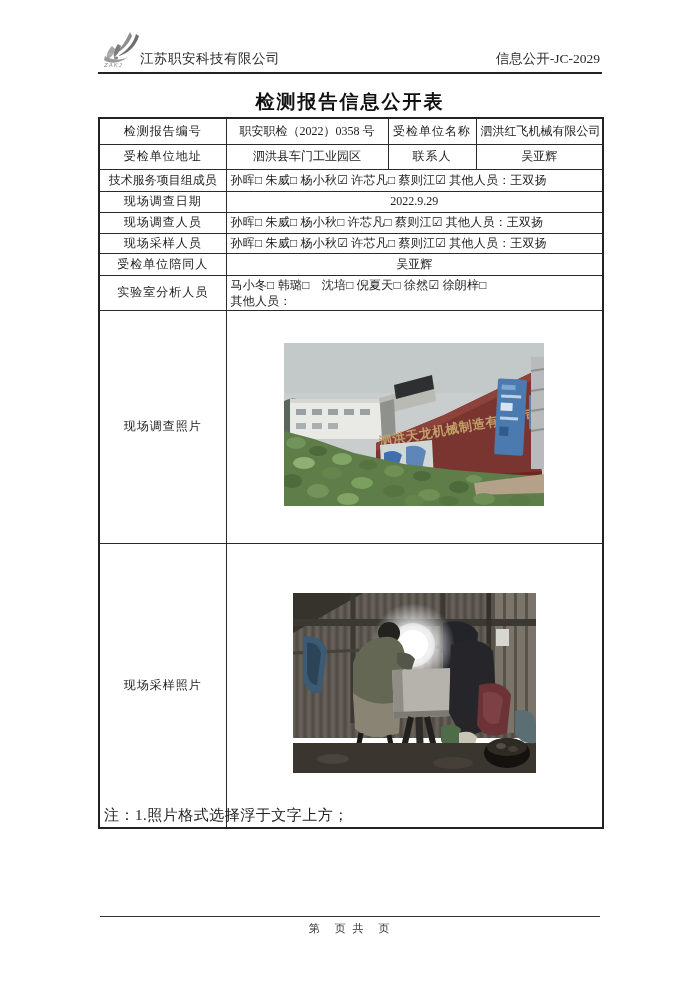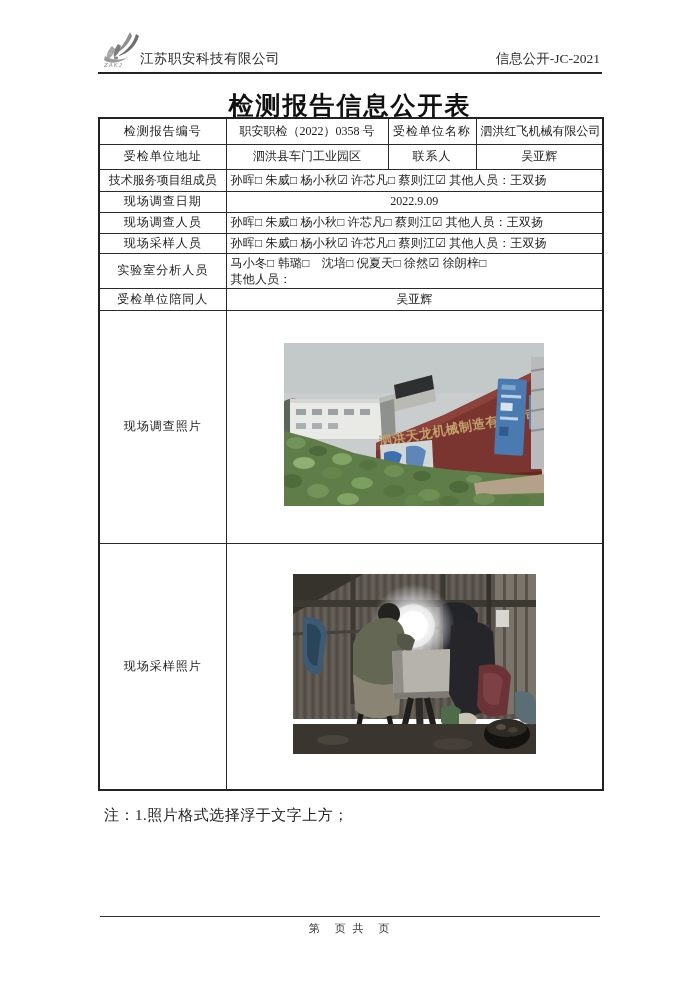--- a/index.html
+++ b/index.html
@@ -9,21 +9,21 @@
   }
   
   .hdr{position:absolute;left:98px;top:28px;width:504px;height:44px;border-bottom:2px solid #222;}
   .hdr .logo{position:absolute;left:2px;top:0px;width:46px;height:42px;}
   .hdr .logo-cap{position:absolute;left:6px;top:34px;font-size:6px;color:#8a8a8a;font-style:italic;
     font-family:"Liberation Sans",sans-serif;letter-spacing:1px;}
   .hdr .co{position:absolute;left:42px;top:22px;font-size:13.5px;letter-spacing:.5px;color:#2a2a2a;}
   .hdr .docno{position:absolute;right:2px;top:22px;font-size:13.5px;color:#2a2a2a;}
   
   .title{position:absolute;left:0;top:89px;width:700px;text-align:center;
-    font-size:25px;font-weight:bold;letter-spacing:2px;color:#111;}
+    font-size:19px;font-weight:bold;letter-spacing:2px;color:#111;}
   
   table.main{
     position:absolute;left:98px;top:117px;width:504px;border-collapse:collapse;table-layout:fixed;
     border:2px solid #222;
   }
   table.main td{
     border:1px solid #2a2a2a;font-size:12px;color:#1c1c1c;
     padding:0 4px;overflow:hidden;white-space:nowrap;
   }
   td.lbl{text-align:center;letter-spacing:1px;}
@@ -48,21 +48,21 @@
       <path d="M30 4 C26 12 22 20 14 26 C20 24 28 18 32 8 Z" fill="#8f8f8f"></path>
       <path d="M36 6 C34 14 28 22 18 28 C28 26 36 18 39 8 Z" fill="#6f6f6f"></path>
       <path d="M12 18 C8 22 6 27 7 31 C11 30 14 26 15 21 Z" fill="#a5a5a5"></path>
       <path d="M18 16 C15 20 13 25 14 29 C18 27 20 22 21 18 Z" fill="#7d7d7d"></path>
       <path d="M5 28 C10 32 20 33 28 29 C20 36 9 36 4 32 Z" fill="#9a9a9a"></path>
       <ellipse cx="10" cy="26" rx="2.4" ry="1.6" fill="#b0b0b0"></ellipse>
       <ellipse cx="16" cy="30" rx="2.2" ry="1.4" fill="#8a8a8a"></ellipse>
     </svg>
     <span class="logo-cap">ZAKJ</span>
     <span class="co">江苏职安科技有限公司</span>
-    <span class="docno">信息公开-JC-2021</span>
+    <span class="docno">信息公开-JC-2029</span>
   </div>
 
   <div class="title">检测报告信息公开表</div>
 
   <table class="main">
     <colgroup>
         <col style="width:127px">
         <col style="width:162px">
         <col style="width:88px">
         <col style="width:127px">
@@ -79,40 +79,40 @@
       <td class="vc">泗洪县车门工业园区</td>
       <td class="lbl">联系人</td>
       <td class="vc">吴亚辉</td>
     </tr>
     <tr style="height:22px">
       <td class="lbl" style="letter-spacing:0">技术服务项目组成员</td>
       <td class="vl" colspan="3">孙晖□ 朱威□ 杨小秋☑ 许芯凡□ 蔡则江☑ 其他人员：王双扬</td>
     </tr>
     <tr style="height:21px">
       <td class="lbl">现场调查日期</td>
-      <td class="vc" colspan="3">2022.9.09</td>
+      <td class="vc" colspan="3">2022.9.29</td>
     </tr>
     <tr style="height:21px">
       <td class="lbl">现场调查人员</td>
       <td class="vl" colspan="3">孙晖□ 朱威□ 杨小秋□ 许芯凡□ 蔡则江☑ 其他人员：王双扬</td>
     </tr>
     <tr style="height:20px">
       <td class="lbl">现场采样人员</td>
       <td class="vl" colspan="3">孙晖□ 朱威□ 杨小秋☑ 许芯凡□ 蔡则江☑ 其他人员：王双扬</td>
+    </tr>
+    <tr style="height:22px">
+      <td class="lbl">受检单位陪同人</td>
+      <td class="vc" colspan="3">吴亚辉</td>
     </tr>
     <tr style="height:35px">
       <td class="lbl">实验室分析人员</td>
       <td class="vl" colspan="3">
         <div class="two-line">马小冬□ 韩璐□　沈培□ 倪夏天□ 徐然☑ 徐朗梓□</div>
         <div class="two-line">其他人员：</div>
       </td>
-    </tr>
-    <tr style="height:22px">
-      <td class="lbl">受检单位陪同人</td>
-      <td class="vc" colspan="3">吴亚辉</td>
     </tr>
 
     <tr style="height:233px">
       <td class="lbl">现场调查照片</td>
       <td class="photo-cell" colspan="3">
         <span class="photo-frame">
         <svg width="260" height="163" viewBox="0 0 260 163">
 
           <rect x="0" y="0" width="260" height="163" fill="#c9cdce"></rect>
           <rect x="0" y="0" width="260" height="50" fill="#c3c8c9"></rect>
@@ -182,21 +182,21 @@
                 <ellipse cx="130" cy="158" rx="10" ry="6" fill="#64854c"></ellipse>
           <ellipse cx="165" cy="158" rx="10" ry="5" fill="#55743f"></ellipse>
                 <ellipse cx="200" cy="156" rx="11" ry="6" fill="#6f8f54"></ellipse>
           <ellipse cx="235" cy="158" rx="11" ry="6" fill="#5a7a45"></ellipse>
                 <ellipse cx="190" cy="136" rx="8" ry="4" fill="#72935a"></ellipse>
         </svg>
         </span>
       </td>
     </tr>
 
-    <tr style="height:247px">
+    <tr style="height:285px">
       <td class="lbl">现场采样照片</td>
       <td class="photo-cell" colspan="3">
         <span class="photo-frame">
         <svg width="243" height="180" viewBox="0 0 243 180">
           <defs>
             <linearGradient id="corr" x1="0" y1="0" x2="8" y2="0" gradientUnits="userSpaceOnUse" spreadMethod="repeat">
               <stop offset="0" stop-color="#6a645c"></stop>
                     <stop offset="0.5" stop-color="#4e4942"></stop>
                     <stop offset="1" stop-color="#6a645c"></stop>
             </linearGradient>

